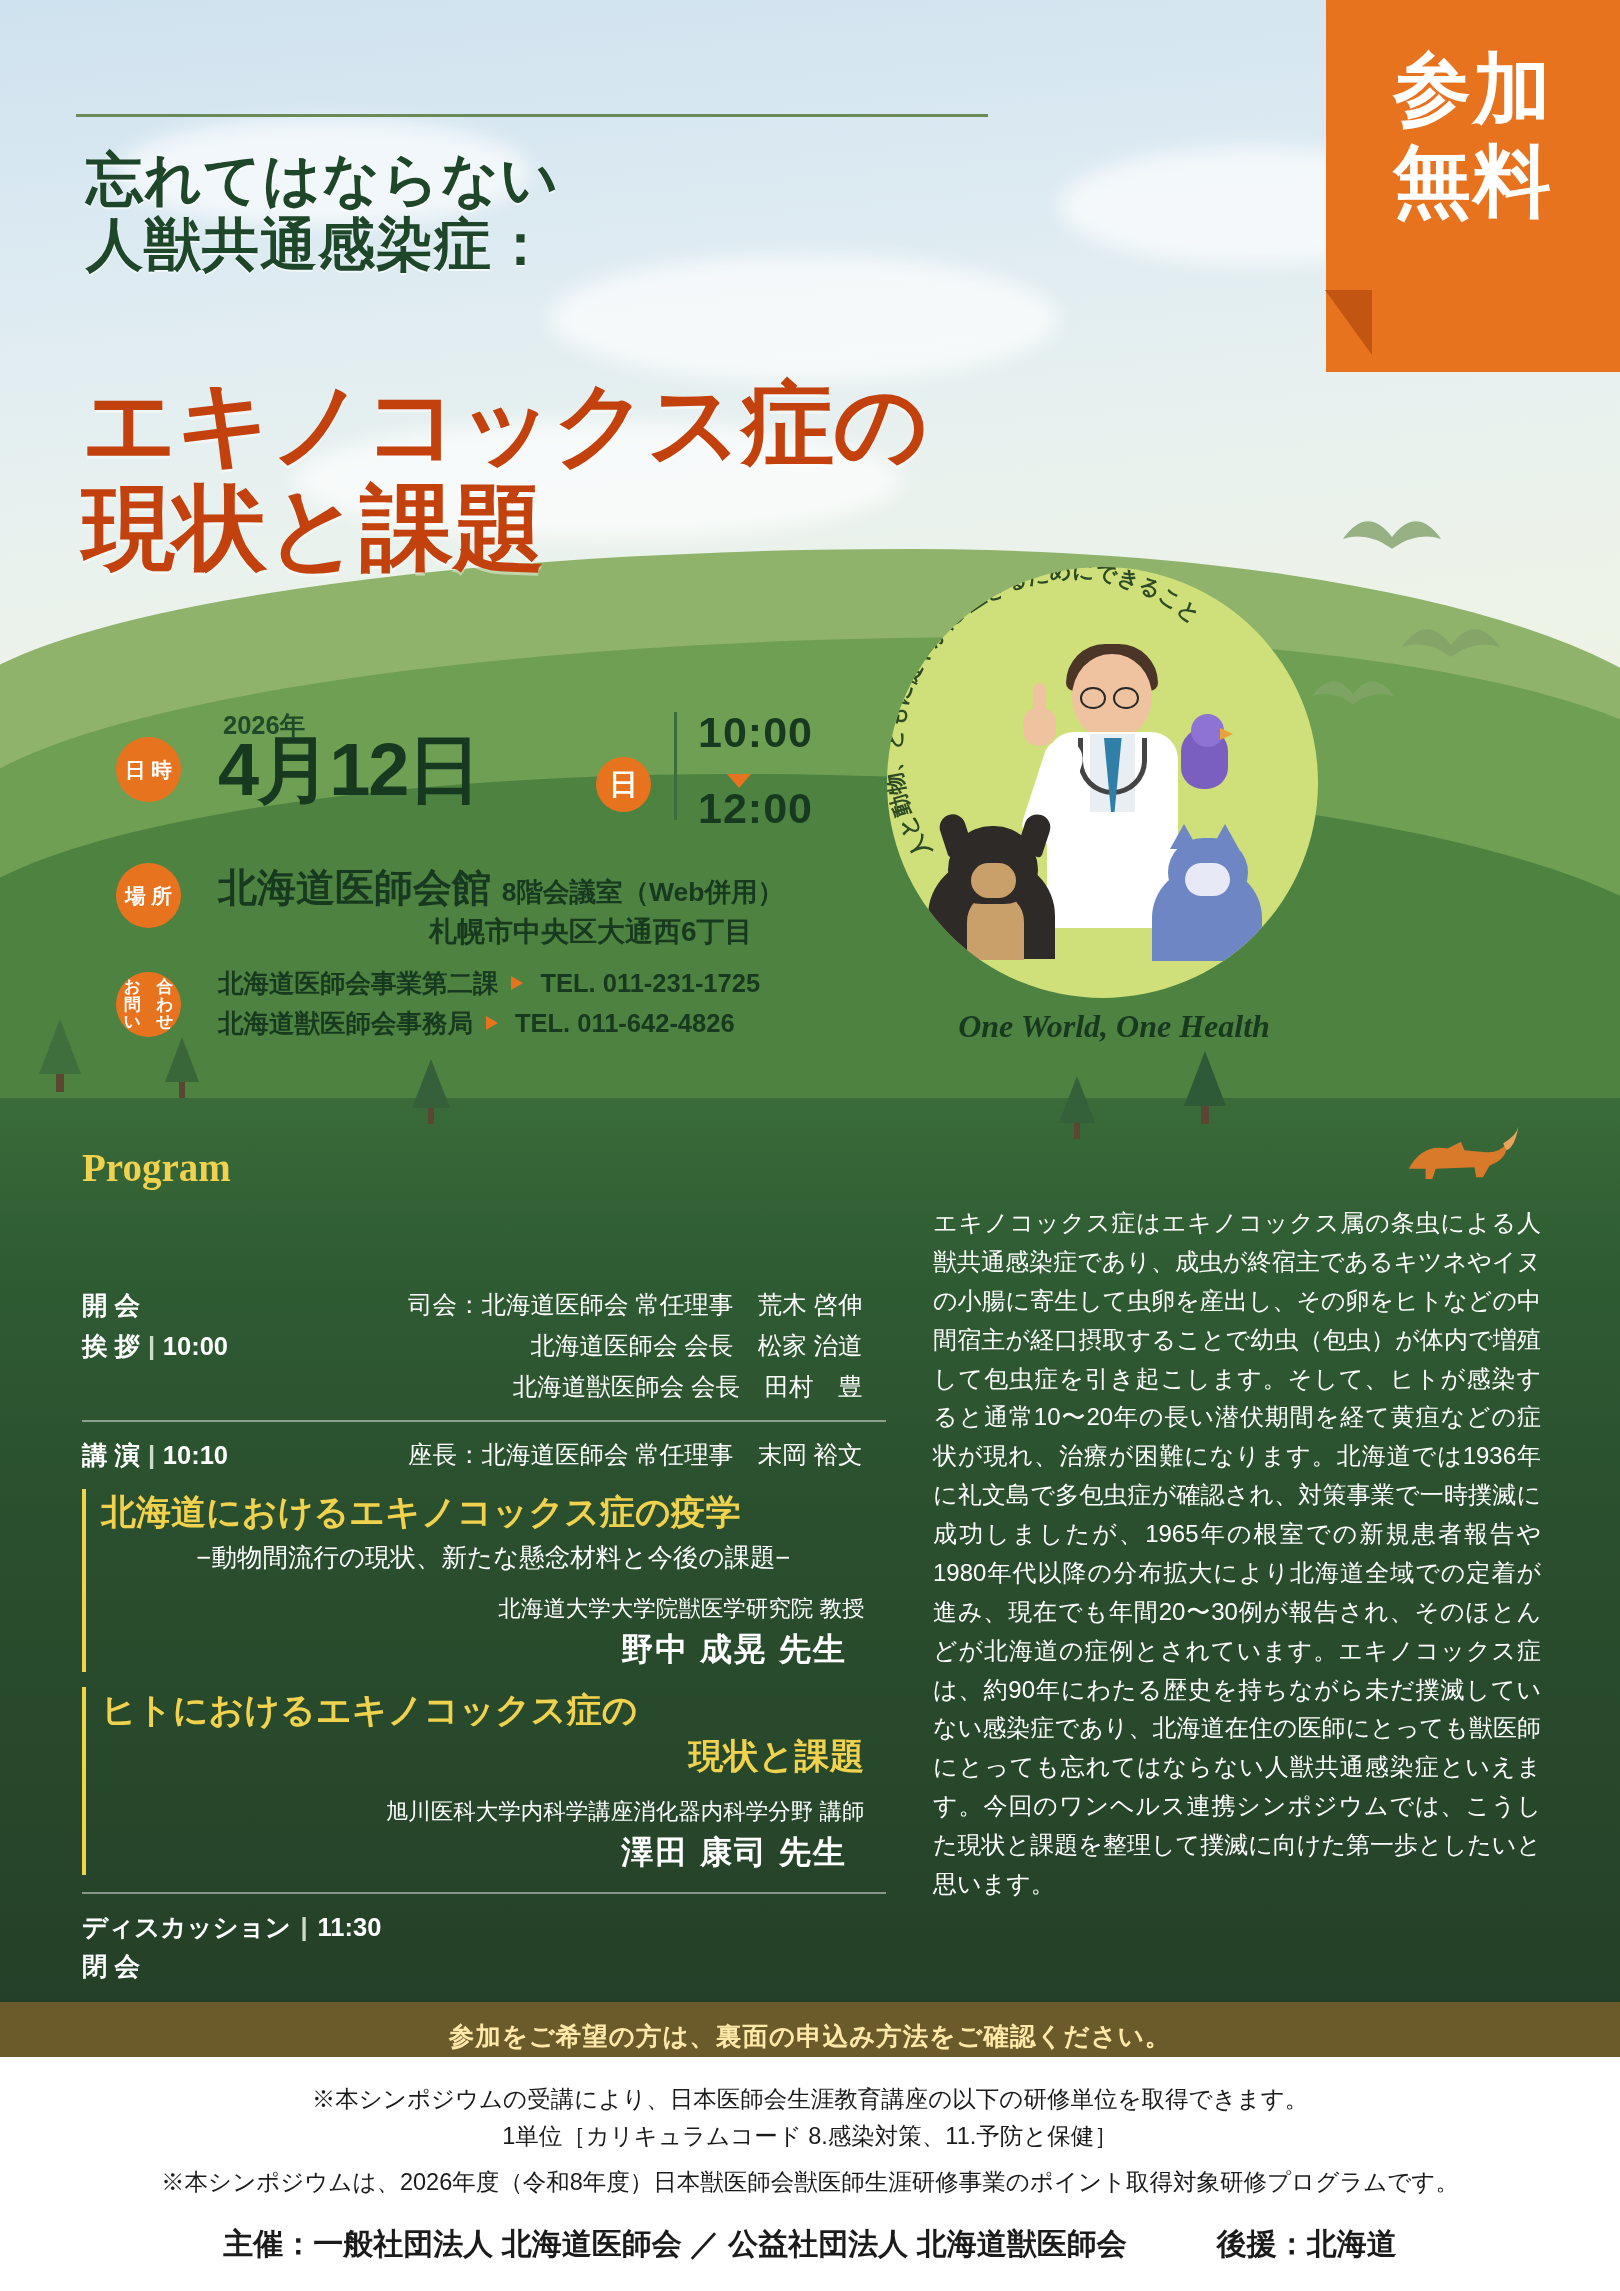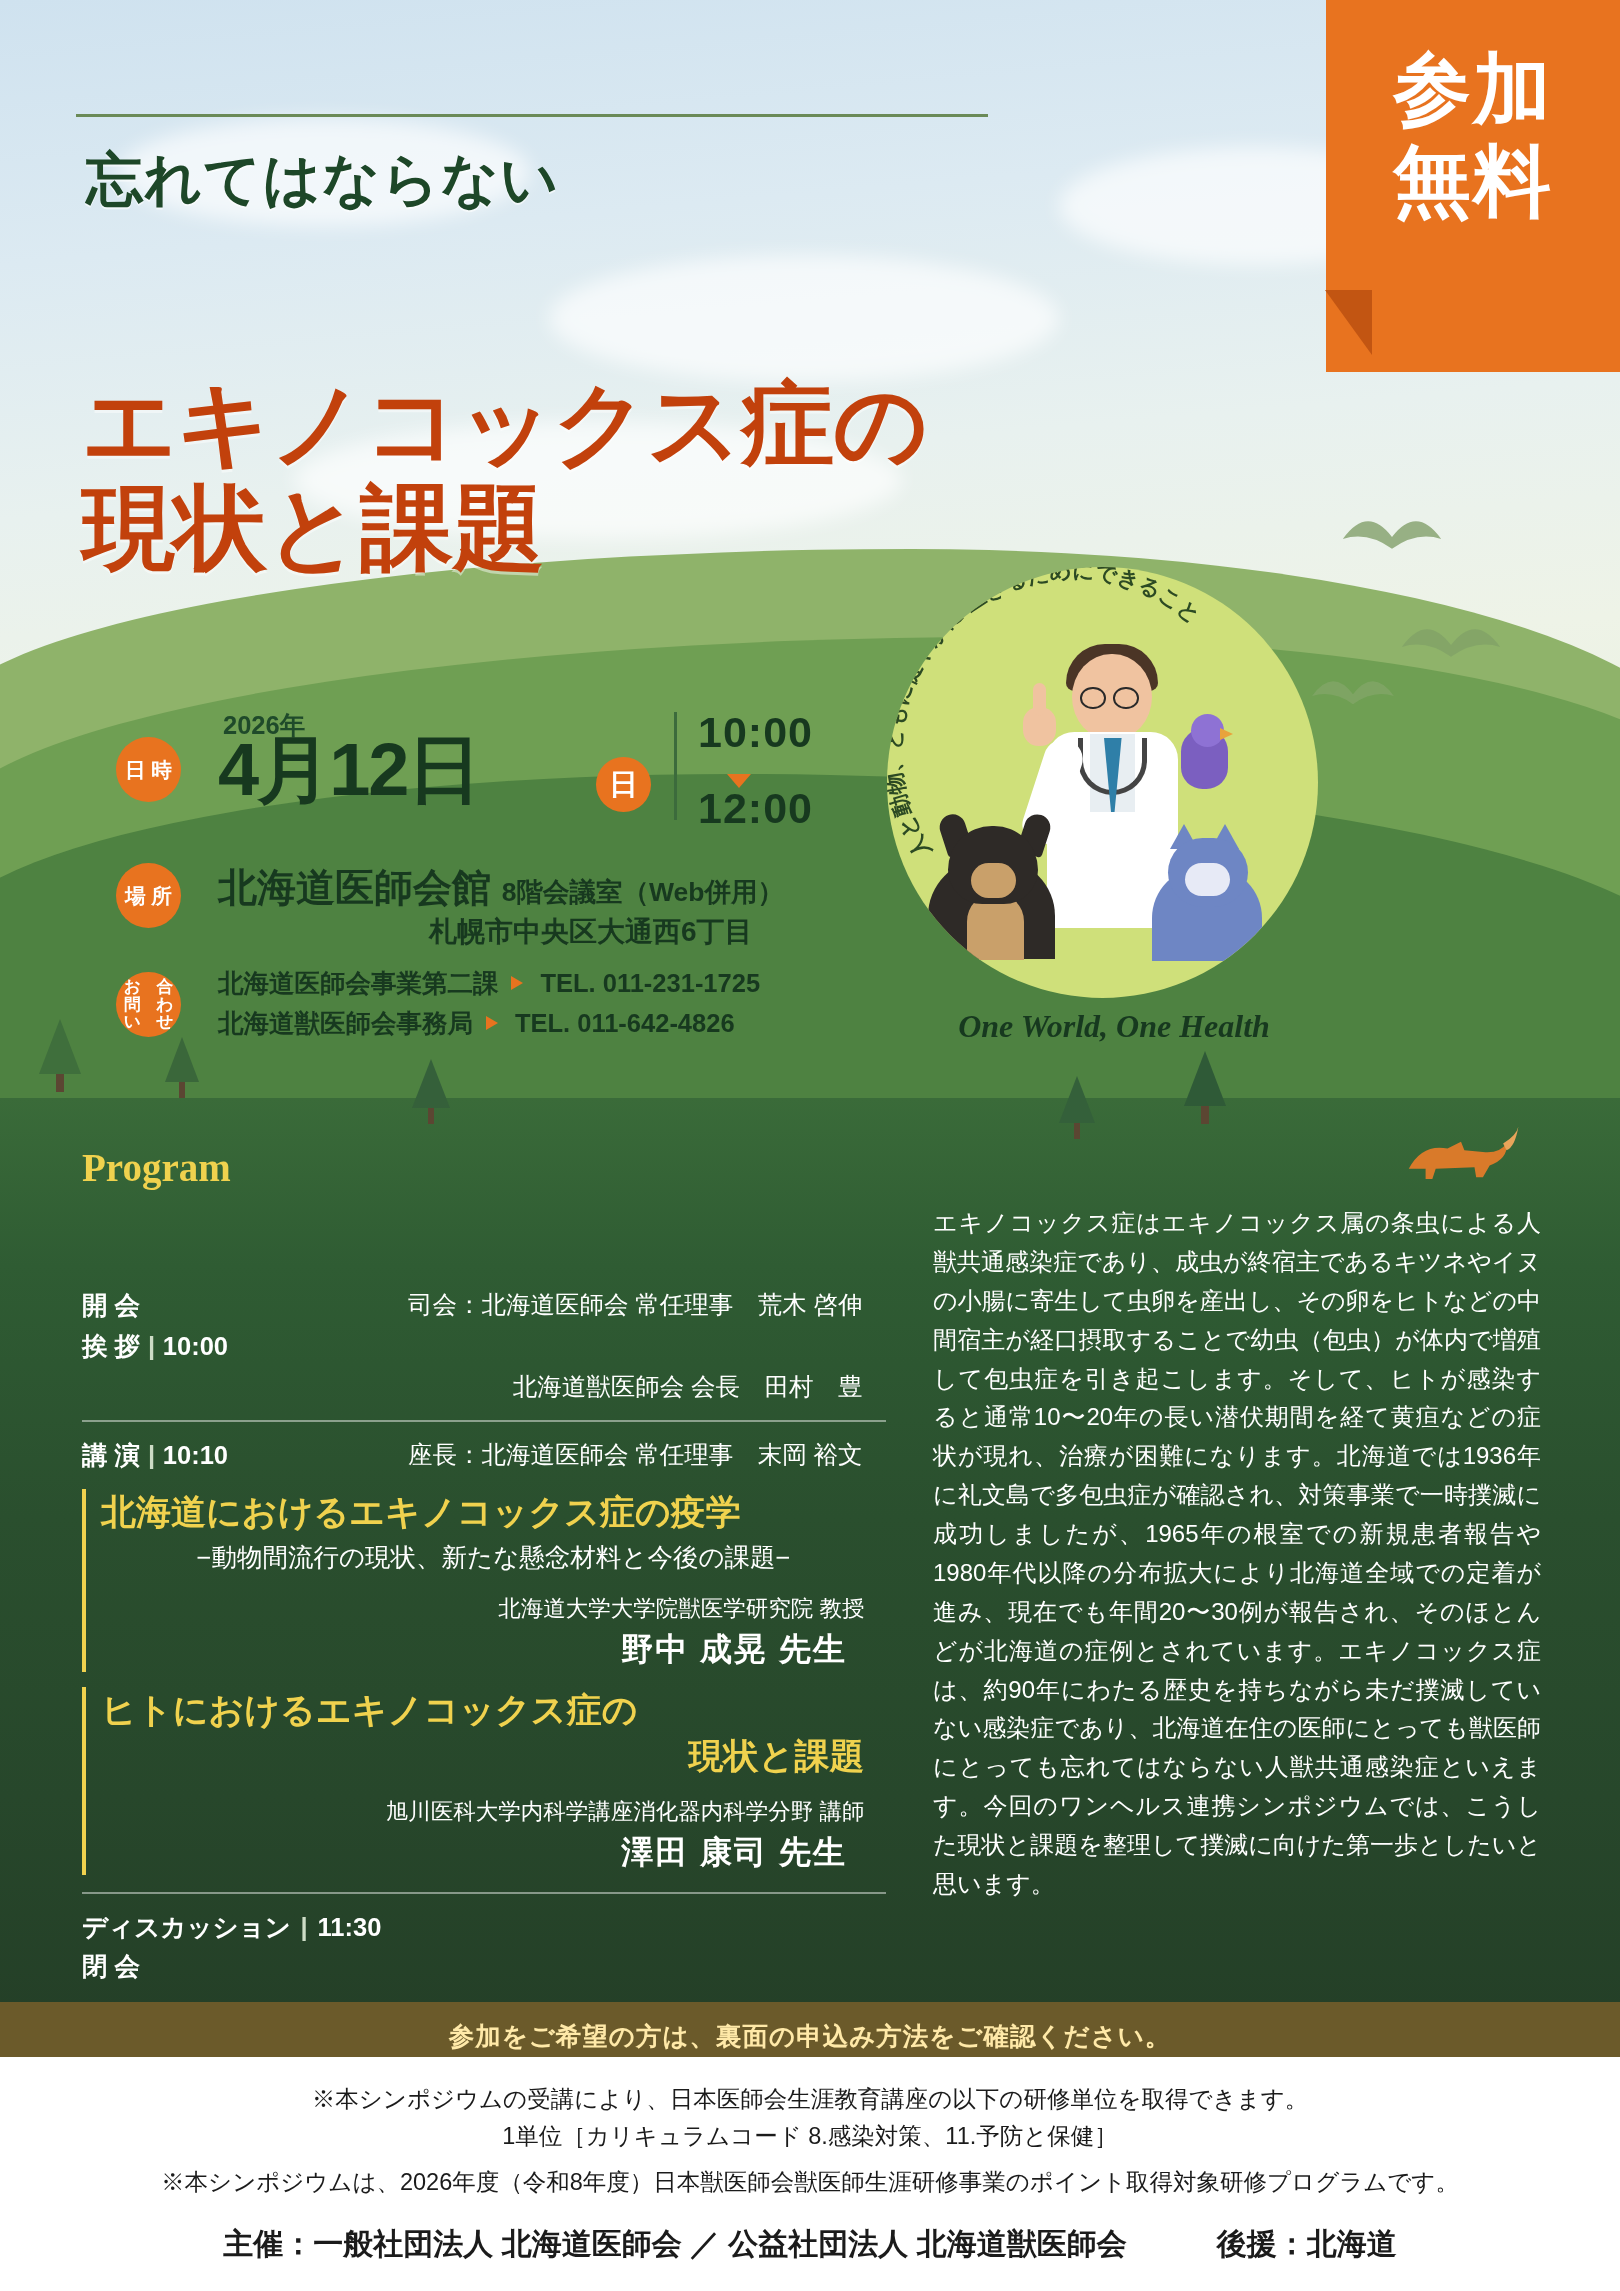--- a/index.html
+++ b/index.html
@@ -267,20 +267,21 @@
   </svg>
 
   <svg class="fox" viewBox="0 0 140 70">
     <path d="M8 52 Q24 22 54 28 L70 20 L74 30 L96 32 Q116 34 124 22 Q126 40 104 48 L96 62 L88 62 L86 50 L40 52 L36 64 L28 64 L28 52 Z" fill="#d97a2a"></path>
     <path d="M120 22 Q136 12 138 2 Q134 26 124 30 Z" fill="#e8a45a"></path>
   </svg>
 
   <div class="kicker-rule"></div>
   <div class="title-1">
     <div>忘れてはならない</div>
+    <div>人獣共通感染症：</div>
   </div>
   <div class="title-2">
     <div>エキノコックス症の</div>
     <div>現状と課題</div>
   </div>
 
   <div class="free-badge">
     <div>参加</div>
     <div>無料</div>
   </div>
@@ -368,20 +369,21 @@
   <div class="prog">
 
     <div class="row">
       <div class="lab">開 会</div>
       <div class="val">司会：北海道医師会 常任理事　荒木 啓伸</div>
     </div>
     <div class="row">
       <div class="lab">
         <span>挨 拶</span><span class="bar">|</span><span>10:00</span>
       </div>
+      <div class="val">北海道医師会 会長　松家 治道</div>
     </div>
     <div class="row">
       <div class="lab"></div>
       <div class="val">北海道獣医師会 会長　田村　豊</div>
     </div>
 
     <div class="hr-line"></div>
 
     <div class="row">
       <div class="lab">

